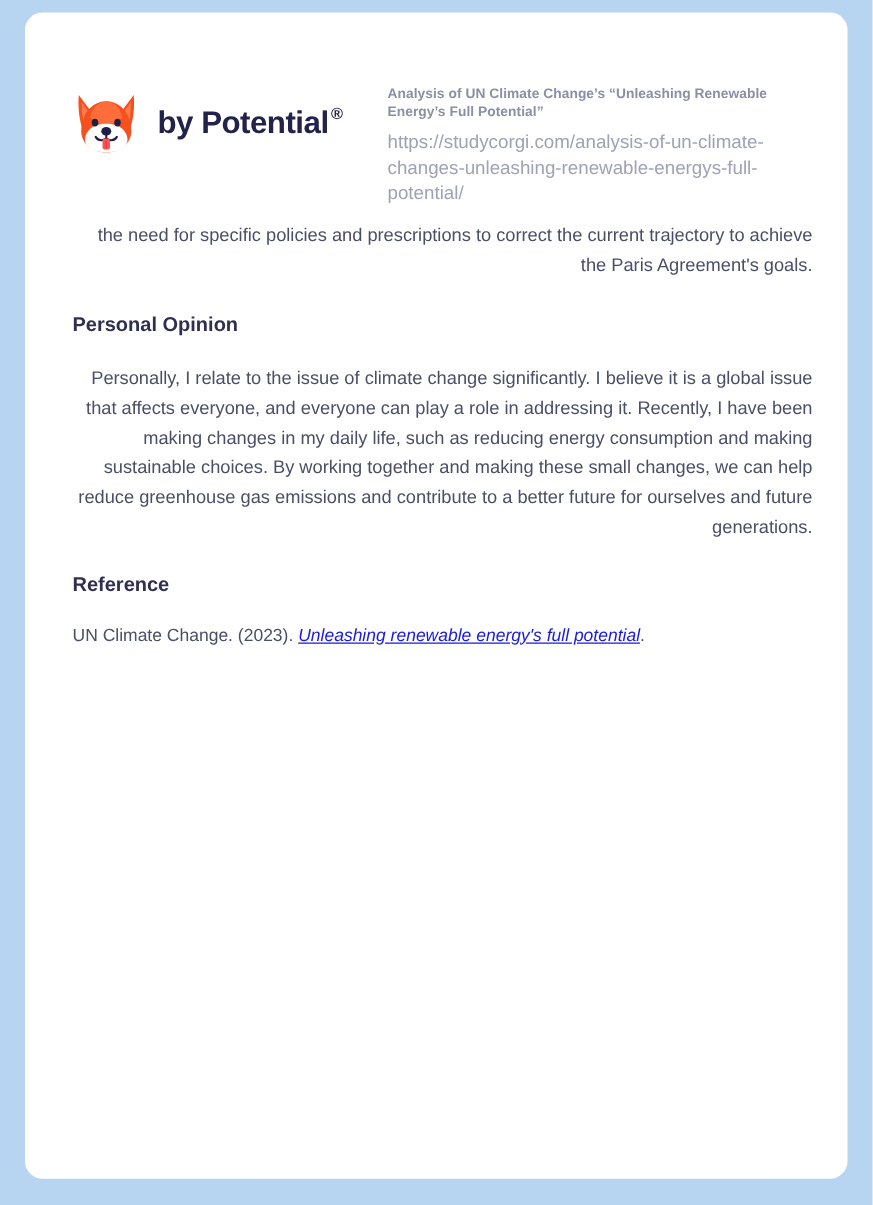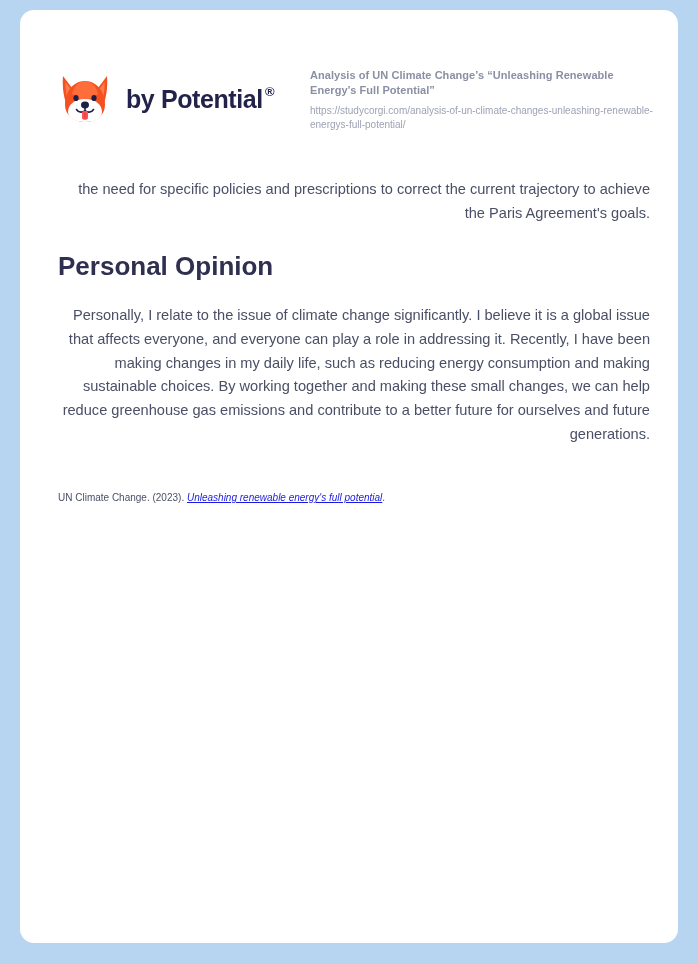--- a/index.html
+++ b/index.html
@@ -82,21 +82,21 @@
   .header-title {
     font-size: 11px;
     font-weight: bold;
     color: #8b8fa3;
     line-height: 1.33;
     letter-spacing: 0.05px;
     margin: 0;
   }
 
   .header-url {
-    font-size: 10px;
+    font-size: 15px;
     color: #9ea2b4;
     line-height: 1.35;
     margin: 7px 0 0 0;
     word-break: break-word;
   }
 
   
   .content {
     position: absolute;
     left: 38px;
@@ -106,34 +106,34 @@
 
   .body-para {
     font-size: 14.6px;
     line-height: 1.62;
     color: #4a4f66;
     margin: 0 0 0 0;
     text-align: right;
   }
 
   .section-heading {
-    font-size: 26px;
+    font-size: 16px;
     font-weight: bold;
     color: #2f3050;
     margin: 0;
     line-height: 1.2;
   }
 
   .spacer-after-para { height: 26px; }
   .spacer-after-heading { height: 22px; }
   .spacer-before-ref-head { height: 25px; }
   .spacer-after-ref-head { height: 19px; }
 
   .reference-line {
-    font-size: 10px;
+    font-size: 14px;
     line-height: 1.55;
     color: #4a4f66;
     margin: 0;
   }
 
   .reference-link {
     color: #1a1ae0;
     font-style: italic;
     text-decoration: underline;
     cursor: pointer;
@@ -192,20 +192,21 @@
     <div class="spacer-after-para"></div>
 
     <h2 class="section-heading">Personal Opinion</h2>
 
     <div class="spacer-after-heading"></div>
 
     <p class="body-para">Personally, I relate to the issue of climate change significantly. I believe it is a global issue that affects everyone, and everyone can play a role in addressing it. Recently, I have been making changes in my daily life, such as reducing energy consumption and making sustainable choices. By working together and making these small changes, we can help reduce greenhouse gas emissions and contribute to a better future for ourselves and future generations.</p>
 
     <div class="spacer-before-ref-head"></div>
 
+    <h2 class="section-heading">Reference</h2>
 
     <div class="spacer-after-ref-head"></div>
 
     <p class="reference-line"><span>UN Climate Change. (2023). </span><a class="reference-link">Unleashing renewable energy's full potential</a><span>.</span></p>
 
   </div>
 
 </div>
 
 </body></html>

